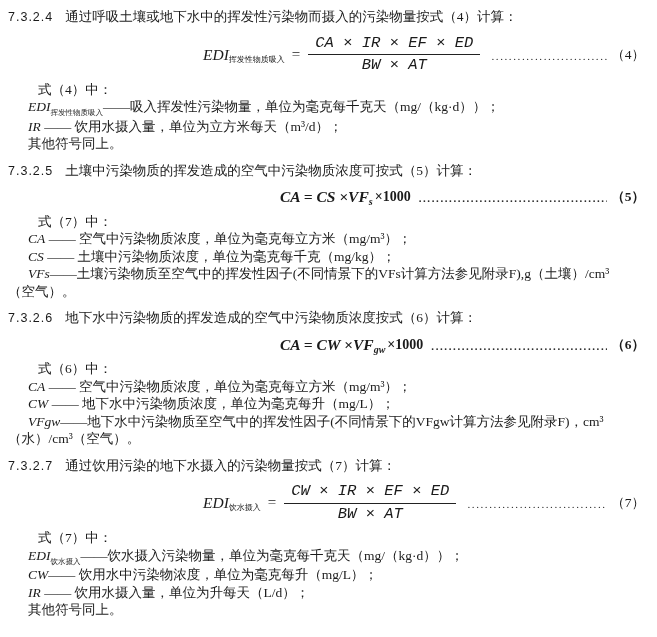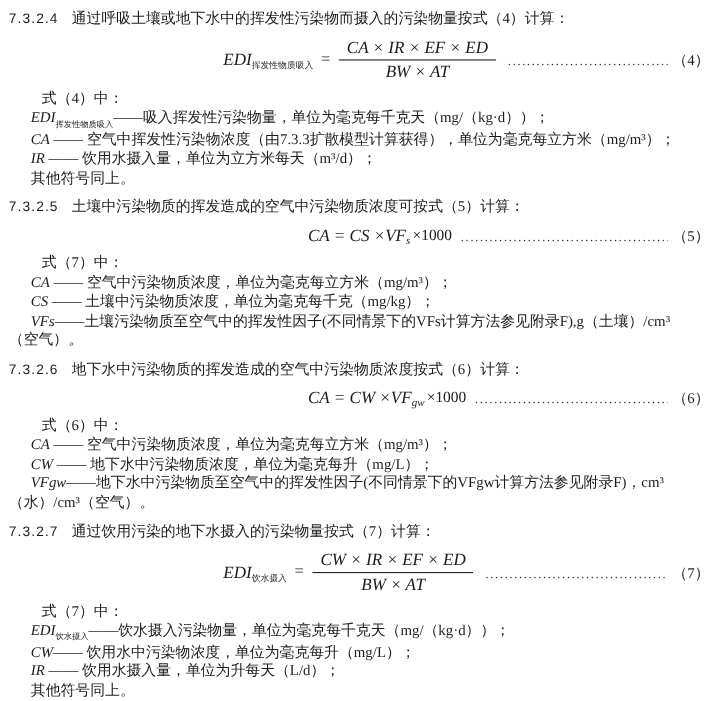--- a/index.html
+++ b/index.html
@@ -7,28 +7,28 @@
        font-family:"Liberation Serif","DejaVu Serif",serif;}
   .page{padding:6px 8px 0 8px;font-size:13.5px;line-height:17.5px;}
   .section{margin-top:9px;}
   .section:first-child{margin-top:2px;}
   .heading{white-space:nowrap;}
   .h-num{font-family:"Liberation Sans","DejaVu Sans",sans-serif;font-size:12.5px;letter-spacing:1px;margin-right:12px;}
   
   .eq-line{display:flex;align-items:center;margin:6px 0 5px 0;}
   .eq-line.frac-eq{margin:8px 0 6px 0;}
   .pad-a{padding-left:195px;}
-  .pad-b{padding-left:272px;}
+  .pad-b{padding-left:272px;font-weight:bold;}
   .math{display:inline-flex;align-items:center;white-space:nowrap;}
   .mi{font-style:italic;font-size:15.5px;}
   .mo{font-style:normal;font-size:15px;margin:0 5px;}
   .mn{font-style:normal;font-size:14px;}
   .msub{font-style:normal;font-size:8px;position:relative;top:5px;margin-right:2px;}
   .msub-lat{font-style:italic;font-size:10px;position:relative;top:5px;margin-right:2px;}
-  .frac{display:inline-flex;flex-direction:column;align-items:center;margin:0 3px;}
+  .frac{display:inline-flex;flex-direction:column;align-items:center;margin:0 3px;font-family:Liberation Mono, monospace;}
   .frac-top{padding:0 7px 2px 7px;border-bottom:1.3px solid #222;}
   .frac-bot{padding-top:2px;}
   .dots{flex:1 1 0;overflow:hidden;white-space:nowrap;letter-spacing:1.6px;
         font-size:11px;color:#2a2a2a;margin:4px 4px 0 8px;}
   .eq-num{white-space:nowrap;font-size:13.5px;padding-right:4px;}
   
   .where{padding-left:30px;}
   .def{padding-left:20px;white-space:nowrap;}
   .cont{padding-left:0;}
   .dsym{font-style:italic;font-size:13.5px;}
@@ -52,21 +52,20 @@
         <span class="frac">
           <span class="frac-top mi">CA × IR × EF × ED</span>
           <span class="frac-bot mi">BW × AT</span>
         </span>
       </span>
       <span class="dots">....................................................................</span>
       <span class="eq-num">（4）</span>
     </div>
     <div class="where">式（4）中：</div>
     <div class="def"><span class="dsym">EDI</span><span class="dsub">挥发性物质吸入</span><span class="dtext">——吸入挥发性污染物量，单位为毫克每千克天（mg/（kg·d））；</span></div>
-    <div class="def"><span class="dsym">CA</span><span class="dtext"> —— 空气中挥发性污染物浓度（由7.3.3扩散模型计算获得），单位为毫克每立方米（mg/m³）；</span></div>
     <div class="def"><span class="dsym">IR</span><span class="dtext"> —— 饮用水摄入量，单位为立方米每天（m³/d）；</span></div>
     <div class="def"><span class="dtext">其他符号同上。</span></div>
   </div>
 
   <div class="section">
     <div class="heading">
       <span class="h-num">7.3.2.5</span><span>土壤中污染物质的挥发造成的空气中污染物质浓度可按式（5）计算：</span>
     </div>
     <div class="eq-line pad-b">
       <span class="math">

